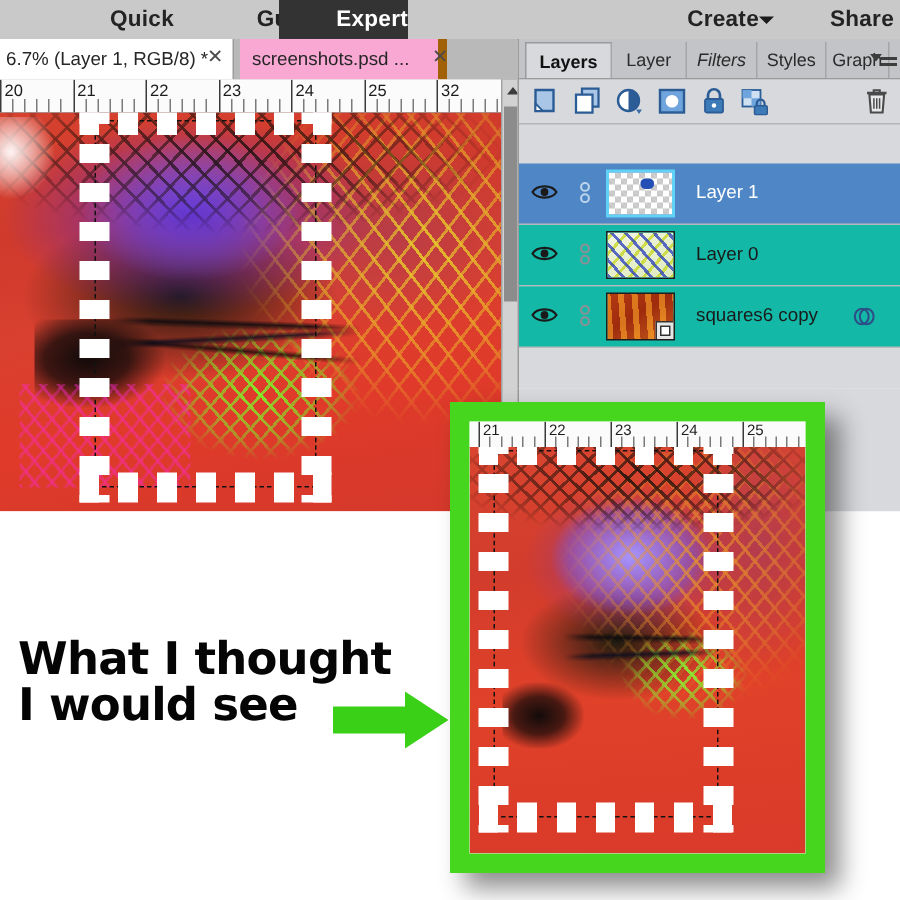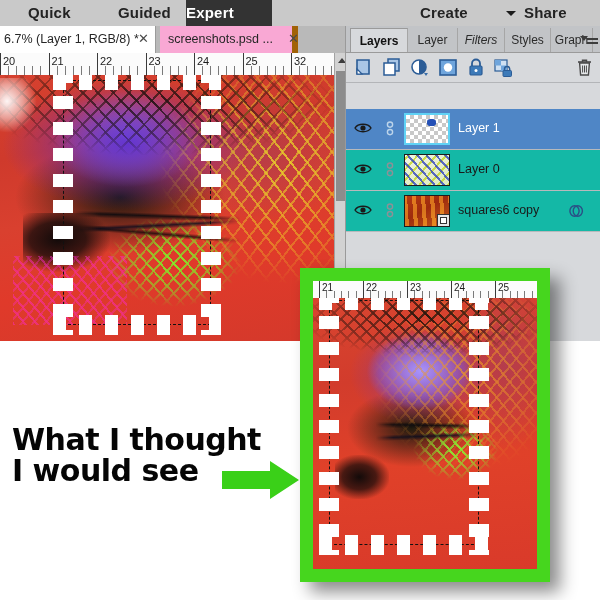--- a/index.html
+++ b/index.html
@@ -12,21 +12,21 @@
   .app{position:absolute;inset:0;}
 
   
   .modebar{
     position:absolute;left:0;top:0;width:600px;height:26px;
     background:#c9c9c9;
     border-bottom:1px solid #9a9a9a;
   }
   .modebar .mode{
     position:absolute;top:0;height:26px;line-height:26px;
-    font-size:15px;font-weight:bold;color:#232323;text-align:left;
+    font-size:15px;font-weight:bold;color:#232323;text-align:right;
     letter-spacing:0.2px;
   }
   .mode.quick{left:28px;width:88px;}
   .mode.guided{left:118px;width:106px;}
   .mode.expert{left:186px;width:86px;background:#333333;color:#ffffff;}
   .mode.create{left:420px;width:86px;}
   .mode.share{left:524px;width:72px;}
   .caret-dn{
     position:absolute;left:506px;top:11px;width:0;height:0;
     border-left:5px solid transparent;border-right:5px solid transparent;
@@ -267,21 +267,21 @@
   }
   .stackbadge{
     position:absolute;right:-1px;bottom:-1px;width:13px;height:13px;
     background:#e6e6e6;border:1px solid #333;box-sizing:border-box;
   }
   .stackbadge:before{
     content:"";position:absolute;left:2px;top:2px;width:7px;height:7px;
     border:1px solid #333;background:#fff;box-sizing:border-box;
   }
   .lname{
-    position:absolute;left:112px;top:12px;font-size:12.5px;color:#1a1a1a;
+    position:absolute;left:118px;top:12px;font-size:12.5px;color:#1a1a1a;
   }
   .lrow.selected .lname{color:#ffffff;}
   .fxicon{position:absolute;left:222px;top:13px;width:16px;height:14px;}
 
   .panelbelow{
     position:absolute;left:345px;top:259px;width:255px;height:82px;
     background:#d7d9dc;border-left:1px solid #9a9a9a;
   }
   .panelgap{
     position:absolute;left:345px;top:341px;width:255px;height:20px;background:#ffffff;

